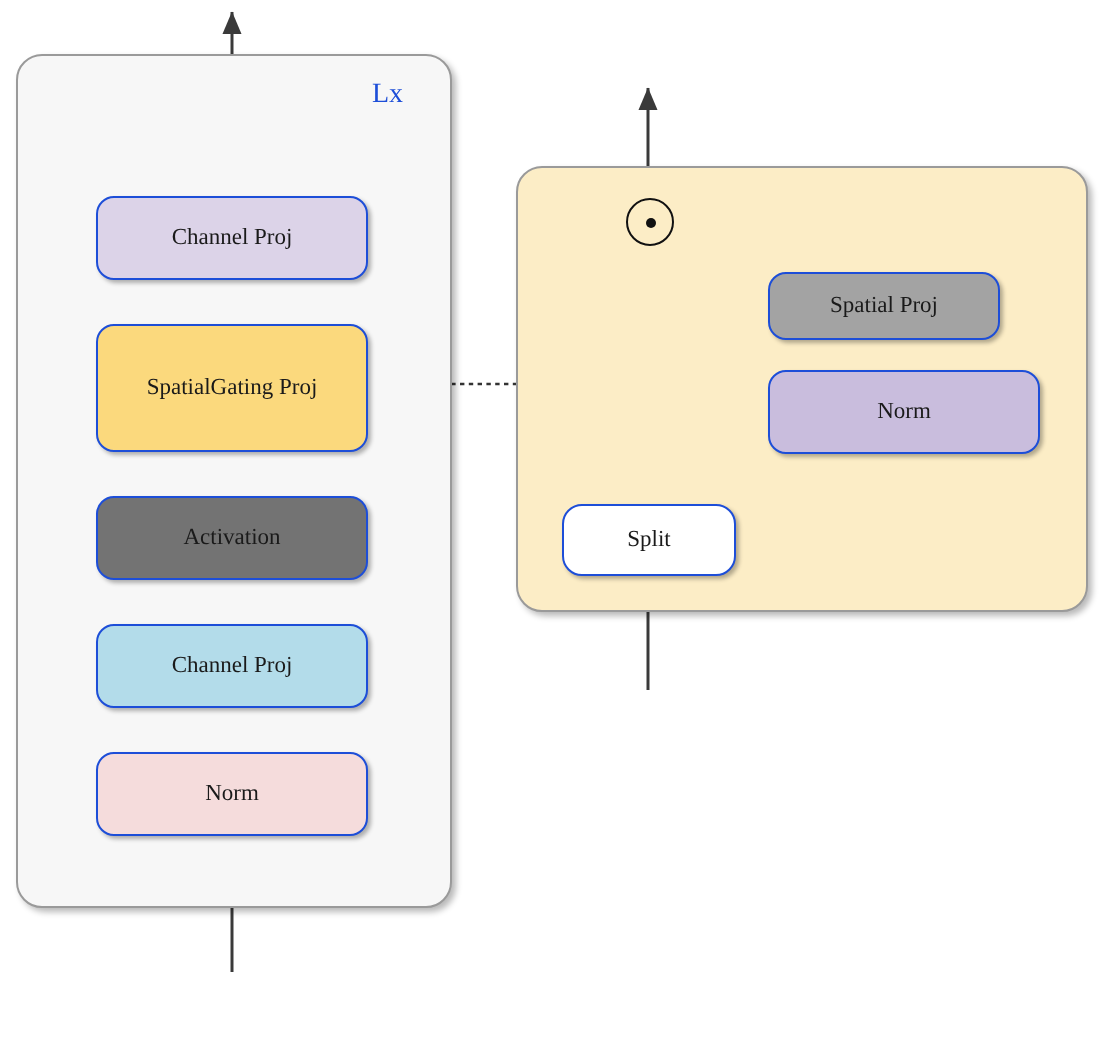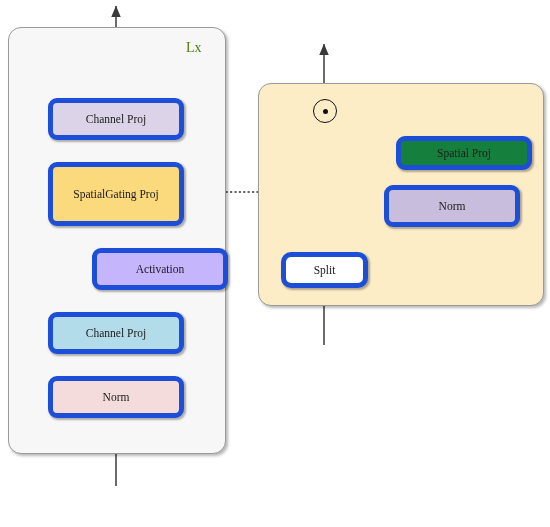--- a/index.html
+++ b/index.html
@@ -17,21 +17,21 @@
   }
   svg#wires {
     position: absolute;
     left: 0; top: 0;
     width: 550px; height: 527px;
     pointer-events: none;
   }
   .node {
     position: absolute;
     box-sizing: border-box;
-    border: 5px solid #1d4ed8;
+    border: 1px solid #1d4ed8;
     border-radius: 9px;
     display: flex;
     align-items: center;
     justify-content: center;
     text-align: center;
     font-size: 11.5px;
     color: #1a1a1a;
     line-height: 1.25;
     box-shadow: 1.5px 1.5px 2px rgba(0,0,0,0.30);
     z-index: 3;
@@ -51,21 +51,21 @@
   }
   #sgu-panel {
     left: 258px; top: 83px;
     width: 286px; height: 223px;
     background: #fcedc6;
   }
   .lx-label {
     position: absolute;
     left: 186px; top: 40px;
     font-size: 14px;
-    color: #4d7c0f;
+    color: #1d4ed8;
     z-index: 4;
     font-family: "Liberation Serif", "DejaVu Serif", serif;
   }
   .op-node {
     position: absolute;
     z-index: 4;
     width: 22px; height: 22px;
     border: 1.6px solid #111;
     border-radius: 50%;
     background: #fcedc6;
@@ -143,34 +143,34 @@
 
   <div class="node" style="left:48px; top:98px; width:136px; height:42px; background:#dcd3e8;">
     <span>Channel Proj</span>
   </div>
 
   <div class="node" style="left:48px; top:162px; width:136px; height:64px; background:#fbd97d; flex-direction:row;">
     <span>Spatial</span>
     <span>Gating Proj</span>
   </div>
 
-  <div class="node" style="left:48px; top:248px; width:136px; height:42px; background:#c4b5fd;margin-left:44px;">
+  <div class="node" style="left:48px; top:248px; width:136px; height:42px; background:#737373;">
     <span>Activation</span>
   </div>
 
   <div class="node" style="left:48px; top:312px; width:136px; height:42px; background:#b3dcea;">
     <span>Channel Proj</span>
   </div>
 
   <div class="node" style="left:48px; top:376px; width:136px; height:42px; background:#f5dcdc;">
     <span>Norm</span>
   </div>
 
 
-  <div class="node" style="left:396px; top:136px; width:136px; height:34px; background:#15803d;">
+  <div class="node" style="left:384px; top:136px; width:116px; height:34px; background:#a3a3a3;">
     <span>Spatial Proj</span>
   </div>
 
   <div class="node" style="left:384px; top:185px; width:136px; height:42px; background:#c9bddd;">
     <span>Norm</span>
   </div>
 
   <div class="node" style="left:281px; top:252px; width:87px; height:36px; background:#ffffff;border-radius:10px;">
     <span>Split</span>
   </div>

